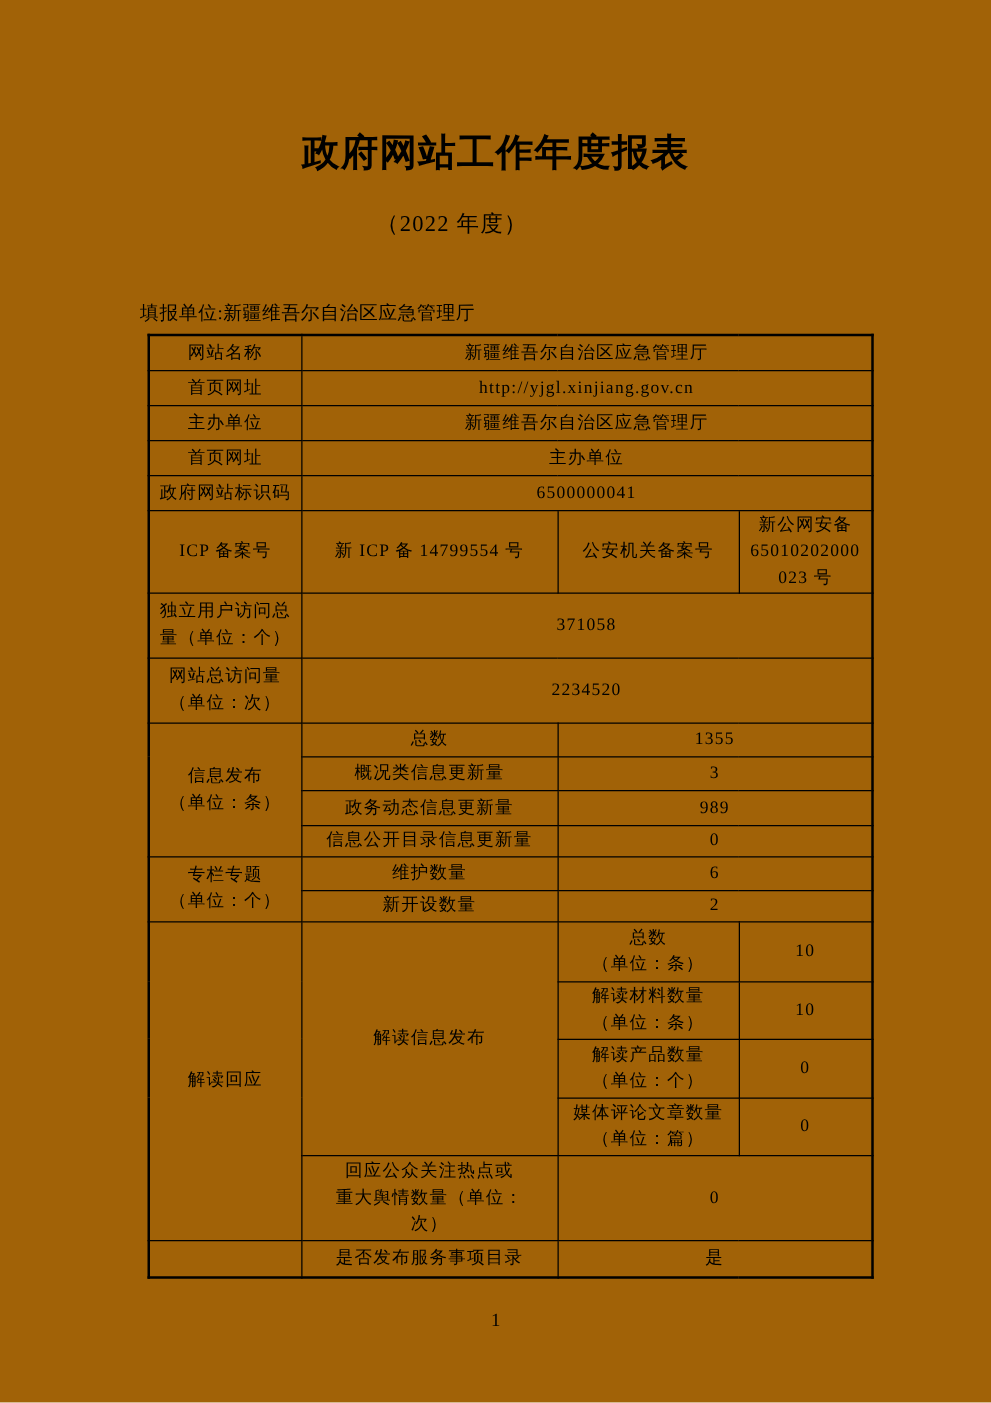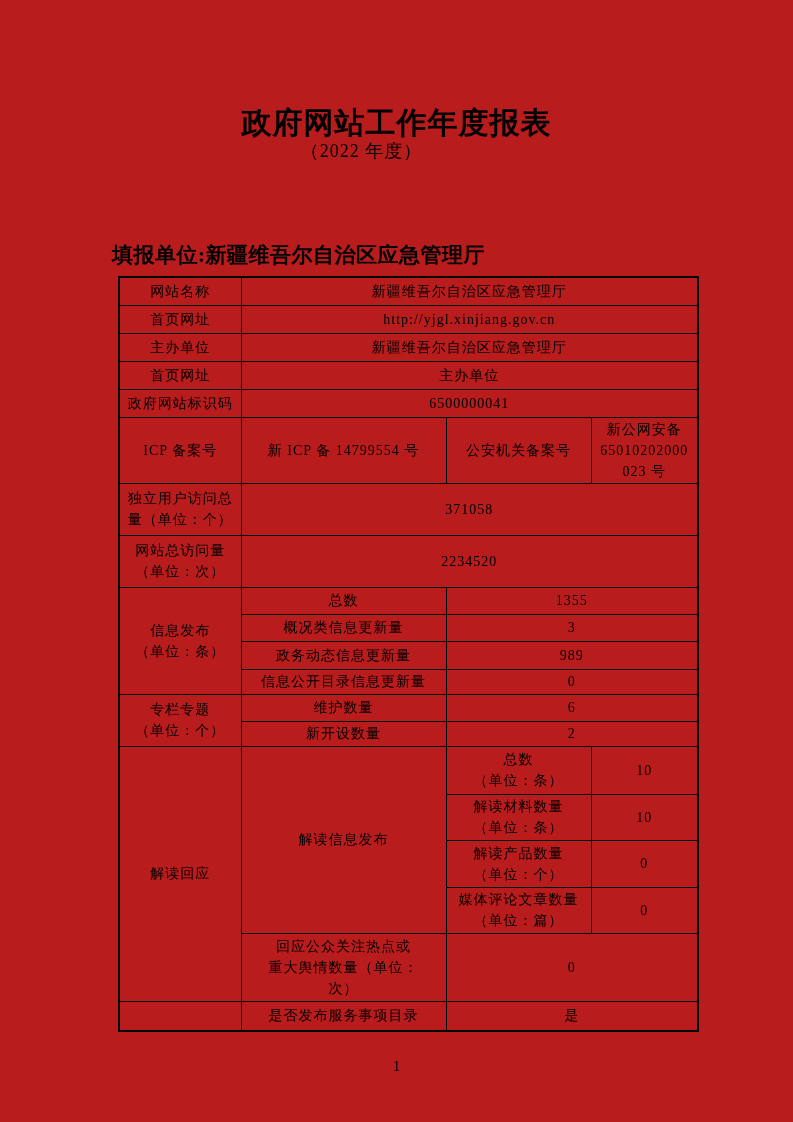--- a/index.html
+++ b/index.html
@@ -4,45 +4,46 @@
 <style>
   html, body {
     margin: 0;
     padding: 0;
     background: #ffffff;
   }
   .page {
     position: relative;
     width: 793px;
     height: 1122px;
-    background: #b91c1c;
+    background: #a16207;
     color: #000000;
     font-family: "Liberation Serif", "DejaVu Serif", serif;
     overflow: hidden;
   }
   .doc-title {
     padding-top: 106px;
     width: 793px;
     text-align: center;
     font-family: "Liberation Sans", "DejaVu Sans", sans-serif;
     font-weight: bold;
     font-size: 30px;
     letter-spacing: 1px;
     line-height: 1.1;
   }
   .doc-subtitle {
+    margin-top: 28px;
     width: 723px;
     text-align: center;
     font-size: 18px;
     letter-spacing: 1px;
   }
   .reporting-unit {
-    margin: 78px 0 0 112px;
-    font-size: 21px;
-    font-weight: bold;
+    margin: 50px 0 0 112px;
+    font-size: 15px;
+    font-weight: normal;
     letter-spacing: 0.5px;
   }
   table.report {
     margin: 7px 0 16px 118px;
     width: 579px;
     border-collapse: collapse;
     table-layout: fixed;
     border: 2px solid #000000;
   }
   table.report td {

